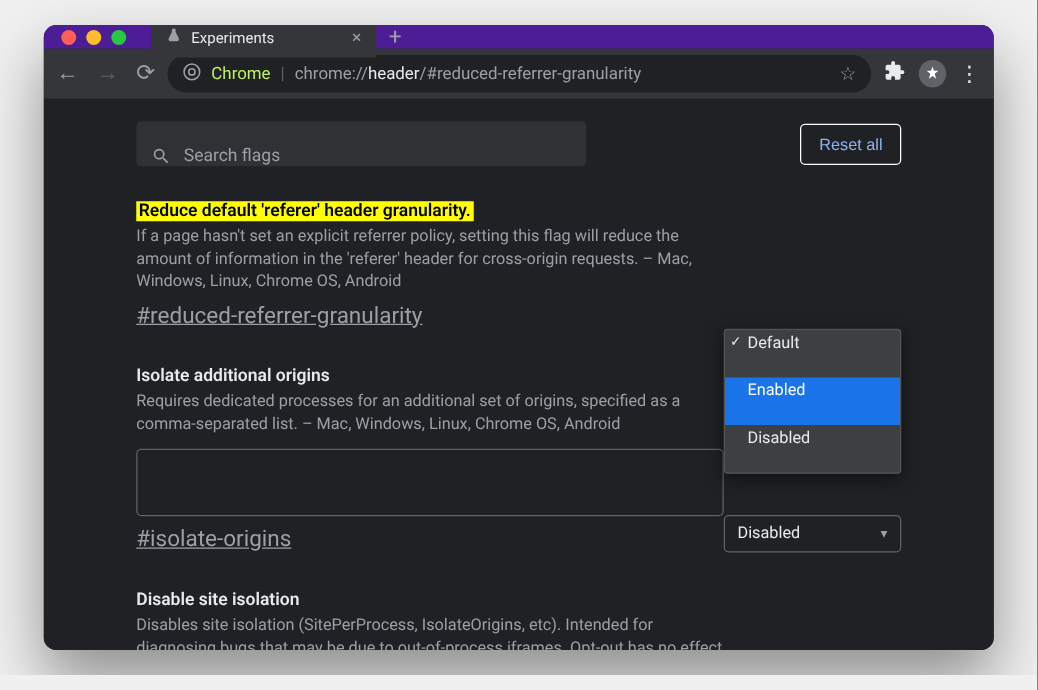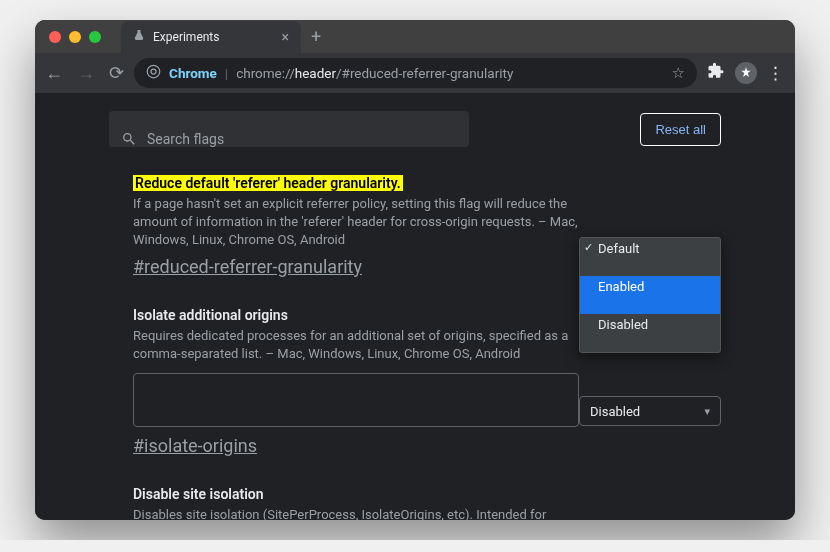--- a/index.html
+++ b/index.html
@@ -16,22 +16,22 @@
     background: #202124;
     border-radius: 10px;
     box-shadow: 0 25px 50px rgba(0,0,0,.4);
     overflow: hidden;
     display: flex;
     flex-direction: column;
     position: relative;
   }
   
   .tab-bar {
-    height: 33px;
-    background: #404040;
+    height: 19px;
+    background: #4c1d95;
     display: flex;
     align-items: center;
     padding-left: 10px;
   }
   .traffic { display: flex; gap: 8px; padding: 0 8px 0 4px; }
   .traffic span { width: 12px; height: 12px; border-radius: 50%; display: block; }
   .tl-close { background: #ff5f57; }
   .tl-min { background: #febc2e; }
   .tl-max { background: #28c840; }
   .tab {
@@ -69,21 +69,21 @@
     border-radius: 20px;
     height: 30px;
     display: flex;
     align-items: center;
     padding: 0 12px;
     gap: 8px;
     font-size: 13.5px;
     color: #9aa0a6;
   }
   .omnibox .chrome-icon { color: #9aa0a6; font-size: 15px; }
-  .omnibox .label { color: #7dd3fc; font-weight: bold; }
+  .omnibox .label { color: #bef264; }
   .omnibox .sep { color: #5f6368; }
   .omnibox .path { color: #9aa0a6; }
   .omnibox .star { margin-left: auto; color: #9aa0a6; font-size: 15px; }
   .ext-icons { display: flex; gap: 10px; align-items: center; color: #e8eaed; }
   .ext-icons .puzzle { font-size: 16px; }
   .ext-icons .avatar {
     width: 22px; height: 22px; border-radius: 50%; background: #5f6368;
     display: flex; align-items: center; justify-content: center;
     font-size: 14px; color: #fff;
   }
@@ -125,23 +125,22 @@
     border-radius: 4px;
     font-size: 13px;
     cursor: pointer;
   }
   .flags-body {
     padding: 16px 74px 0 74px;
   }
   .flag {
     margin-bottom: 30px;
     display: flex;
-    align-items: center;
-    position: relative;
-    margin-left: 24px;
+    align-items: flex-end;
+    position: relative;
   }
   .flag-main { flex: 1; }
   .flag-title {
     font-size: 14px;
     font-weight: 600;
     color: #e8eaed;
     margin-bottom: 4px;
   }
   .highlighted {
     background: #ffff00;

